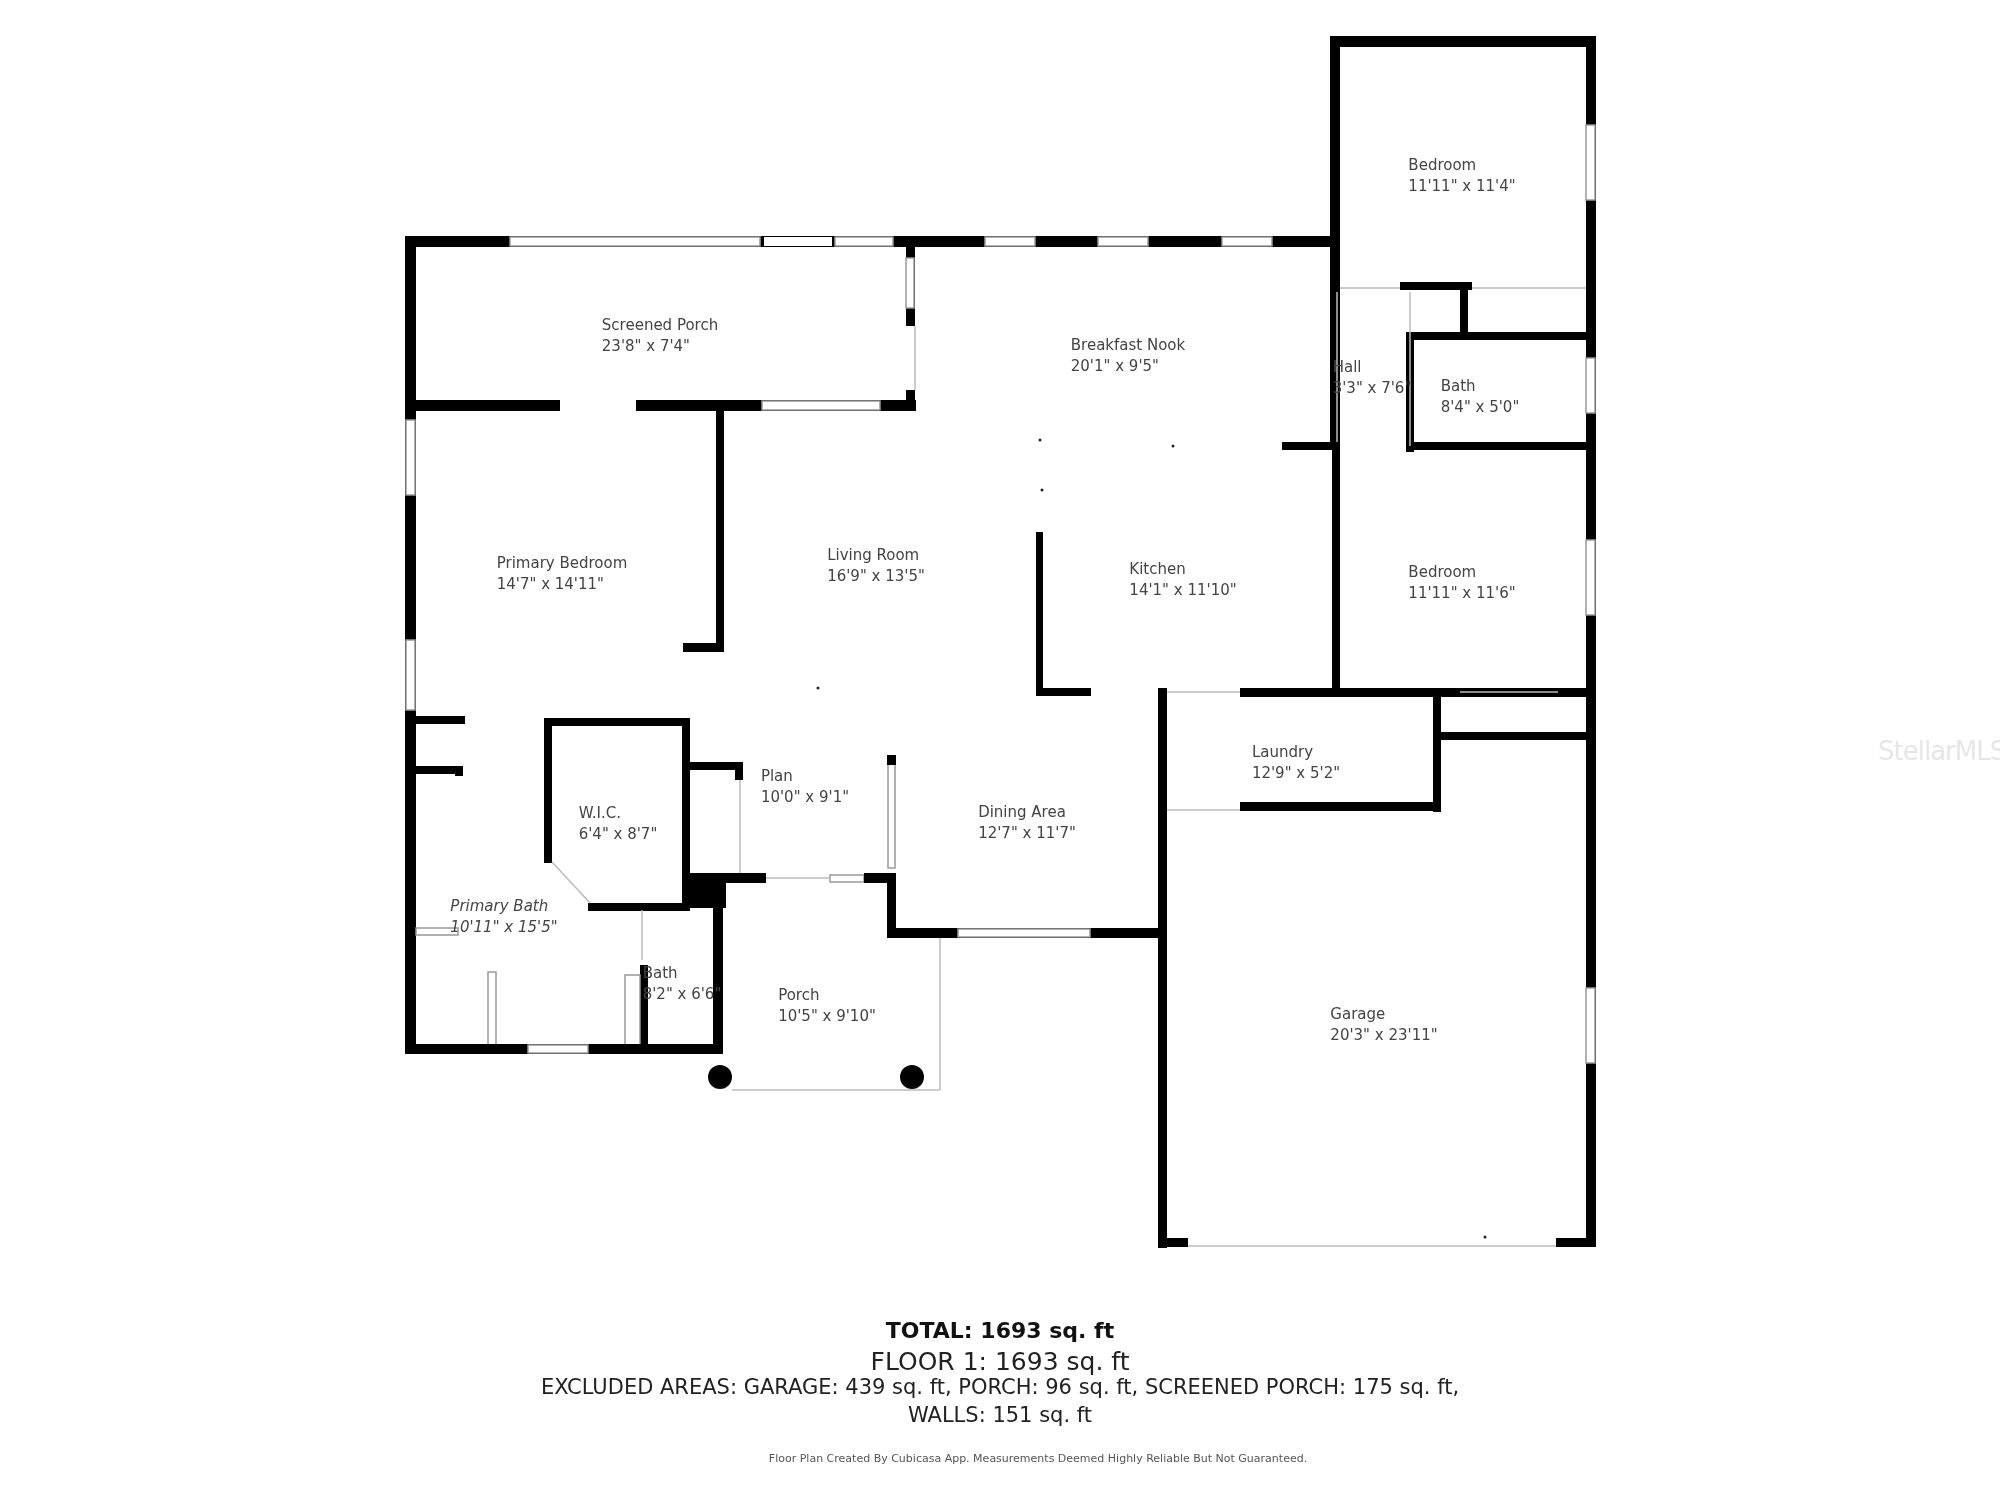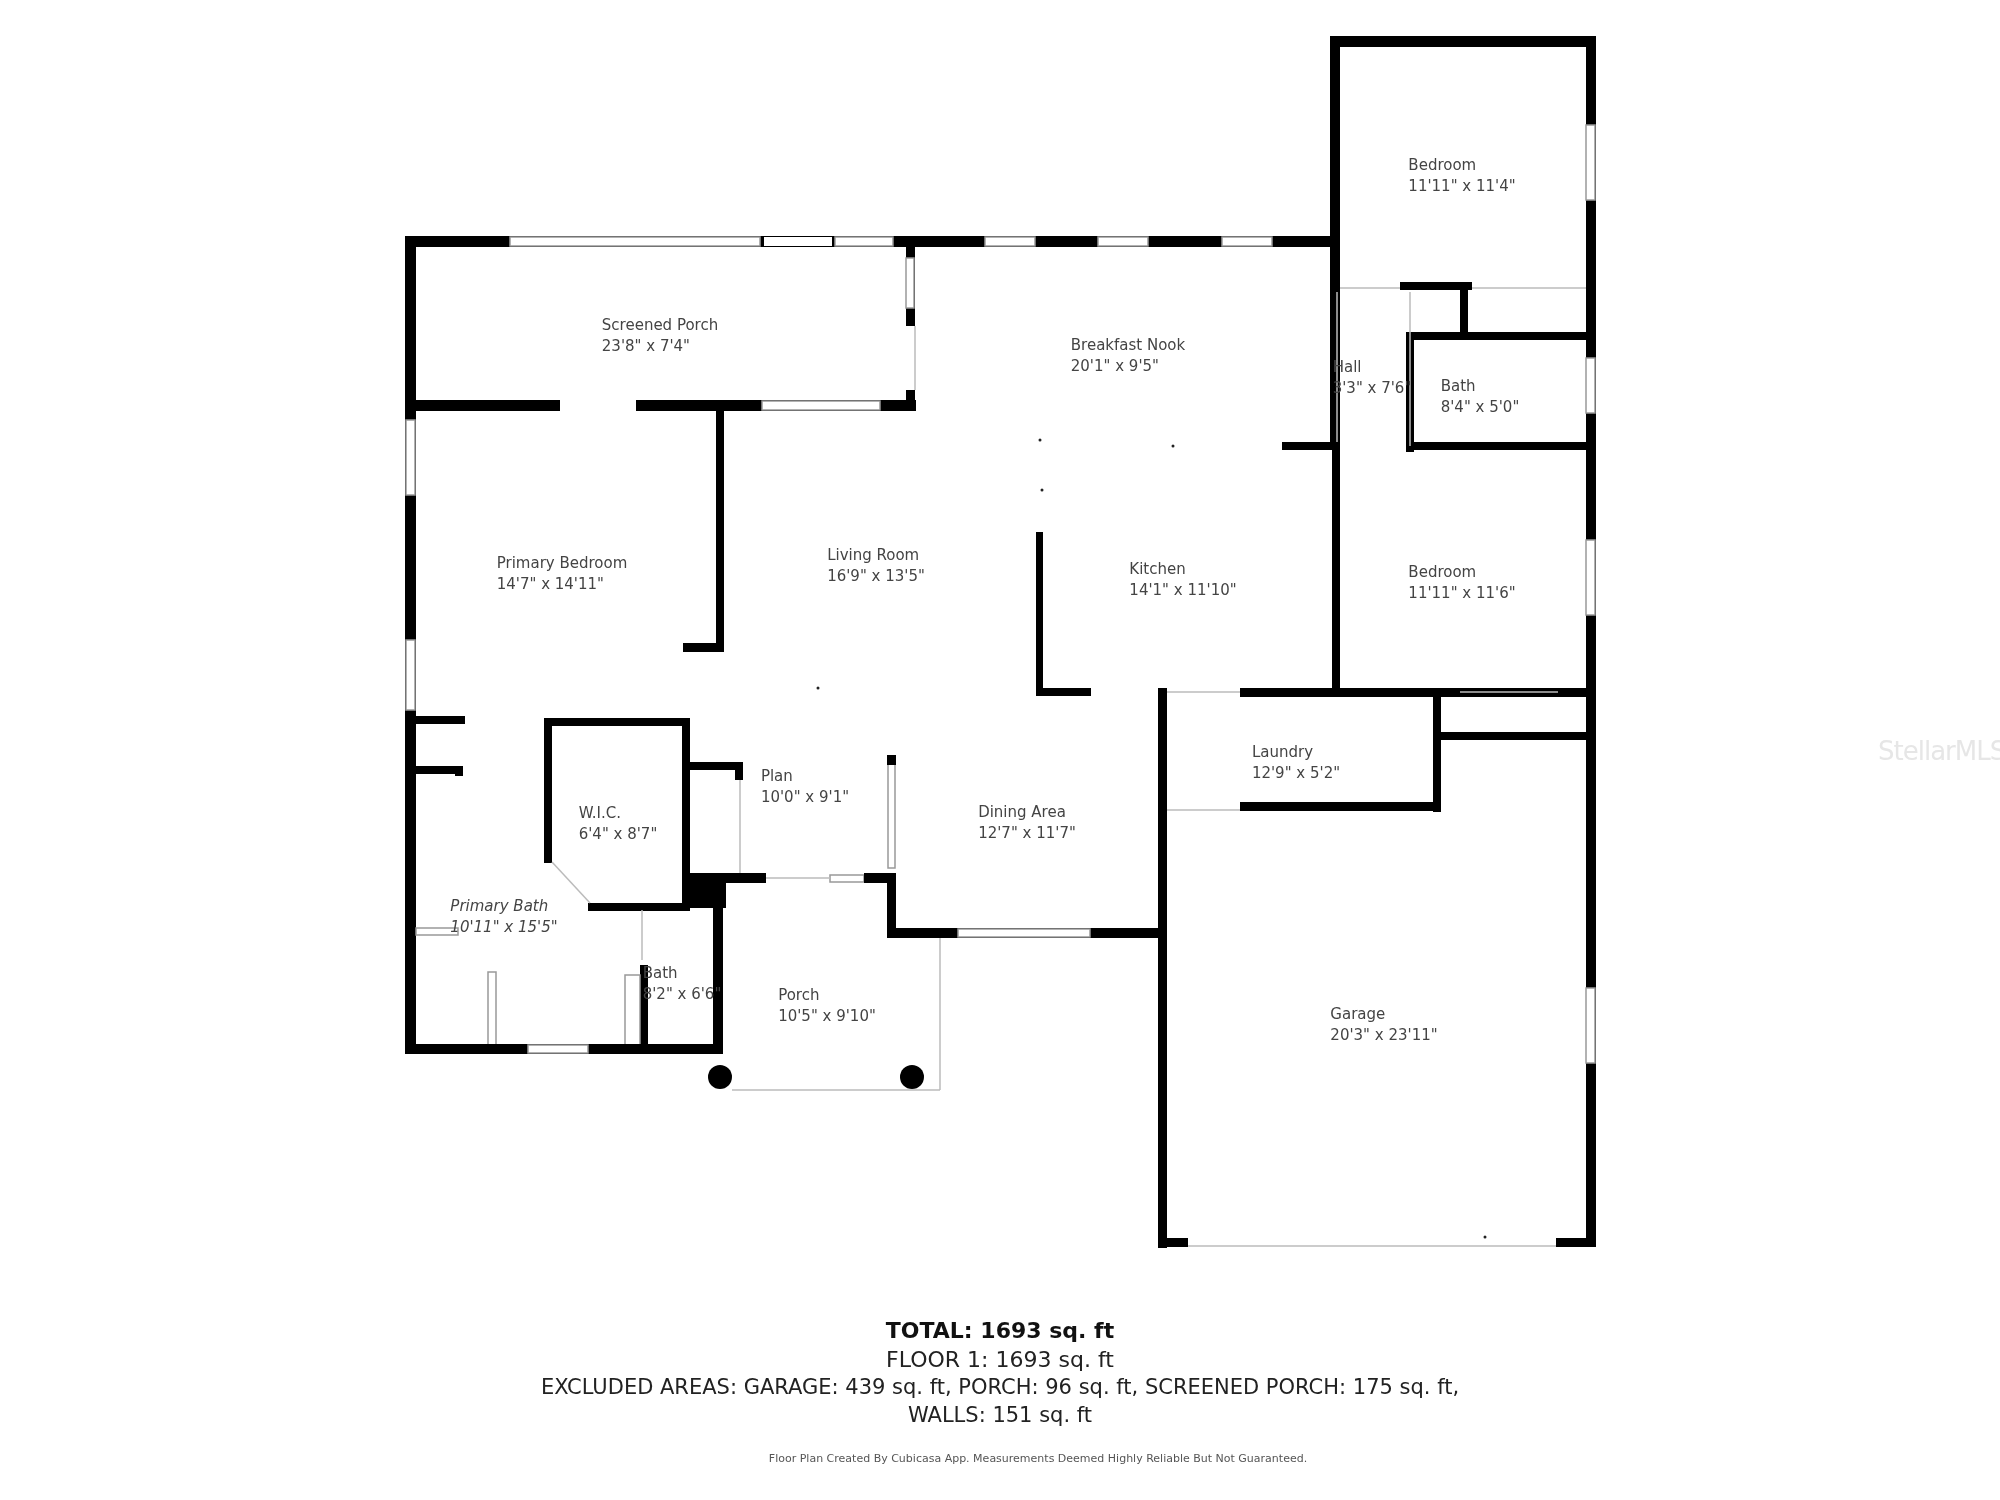--- a/index.html
+++ b/index.html
@@ -202,17 +202,17 @@
   <div class="room-label" style="left:1384px;top:1025px;">
     <div>Garage</div>
     <div>20'3" x 23'11"</div>
   </div>
 </div>
 
 <div class="watermark">StellarMLS</div>
 
 <div>
   <div class="line" style="top:1318px;font-size:22px;font-weight:bold;color:#111;">TOTAL: 1693 sq. ft</div>
-  <div class="line" style="top:1347px;font-size:22px;color:#222;">FLOOR 1: 1693 sq. ft</div>
+  <div class="line" style="top:1347px;font-size:25px;color:#222;">FLOOR 1: 1693 sq. ft</div>
   <div class="line" style="top:1375px;font-size:21px;color:#222;">EXCLUDED AREAS: GARAGE: 439 sq. ft, PORCH: 96 sq. ft, SCREENED PORCH: 175 sq. ft,</div>
   <div class="line" style="top:1403px;font-size:21px;color:#222;">WALLS: 151 sq. ft</div>
   <div class="line disclaimer" style="top:1452px;">Floor Plan Created By Cubicasa App. Measurements Deemed Highly Reliable But Not Guaranteed.</div>
 </div>
 
 </body></html>

